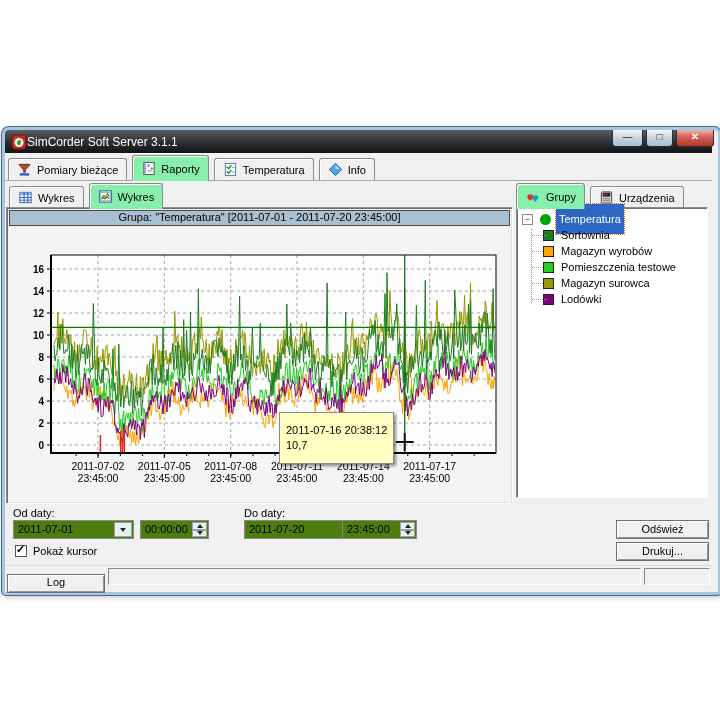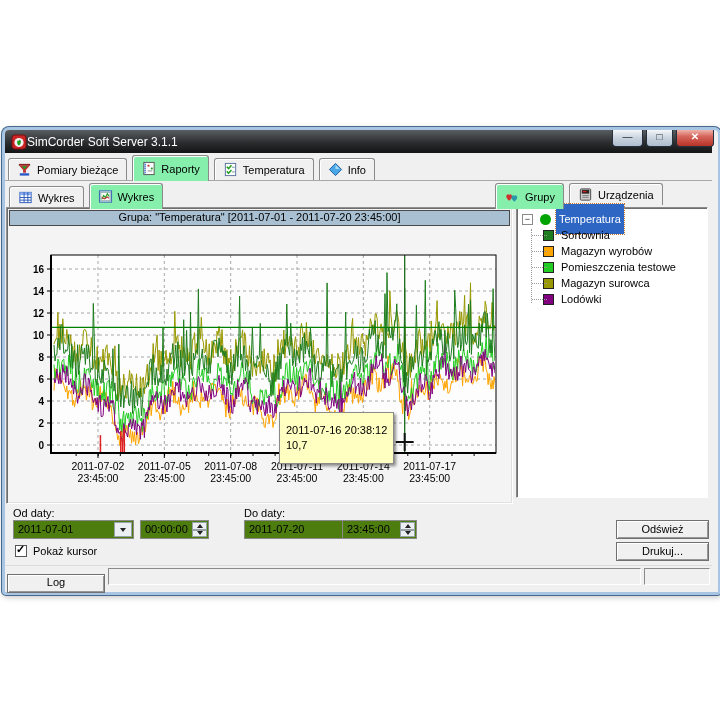--- a/index.html
+++ b/index.html
@@ -16,21 +16,21 @@
     text-align:center;line-height:14px;cursor:default}
   .wbtn.close{background:linear-gradient(#f0b3aa,#d6665c 40%,#b83226);color:#fff;font-weight:bold}
 
   .tabrow{position:absolute;left:0;top:26px;width:707px;height:25px;display:flex;align-items:flex-end;
     border-bottom:1px solid #a8a8a8;box-sizing:border-box;padding-left:3px}
   .tab{display:flex;align-items:center;gap:5px;height:21px;padding:0 8px;border:1px solid #8a8a8a;border-bottom:none;
     border-radius:3px 3px 0 0;background:#f0f0f0;font-size:11px;margin-right:5px;position:relative;
     box-shadow:inset 1px 1px 0 #ffffff;white-space:nowrap}
   .tab.sel{height:25px;margin-bottom:-1px;z-index:3;background:#86efac}
   .subrow{position:absolute;left:4px;top:54px;height:24px;display:flex;align-items:flex-end}
-  .siderow{position:absolute;left:490px;top:53px;height:25px;display:flex;}
+  .siderow{position:absolute;left:511px;top:53px;height:25px;display:flex;align-items:flex-end}
   .tab svg{display:block}
 
   .chartpanel{position:absolute;left:1px;top:77px;width:507px;height:297px;background:#f4f4f4;box-sizing:border-box;
     border:1px solid;border-color:#909090 #ffffff #ffffff #909090;box-shadow:inset 1px 1px 0 #6e6e6e,inset -1px -1px 0 #e0e0e0}
   .chartheader{position:absolute;left:2px;top:2px;right:2px;height:16px;background:#a9c0d2;border:1px solid #4a4a4a;
     box-sizing:border-box;text-align:center;font-size:11px;line-height:13px;color:#000}
   #chart-svg{position:absolute;left:2px;top:19px}
   .tooltip{position:absolute;left:272px;top:204px;background:#ffffc2;border:1px solid #8a8a8a;
     box-shadow:2px 2px 3px rgba(0,0,0,.45);font-size:11px;line-height:15px;padding:10px 6px;z-index:6;white-space:nowrap}
 

